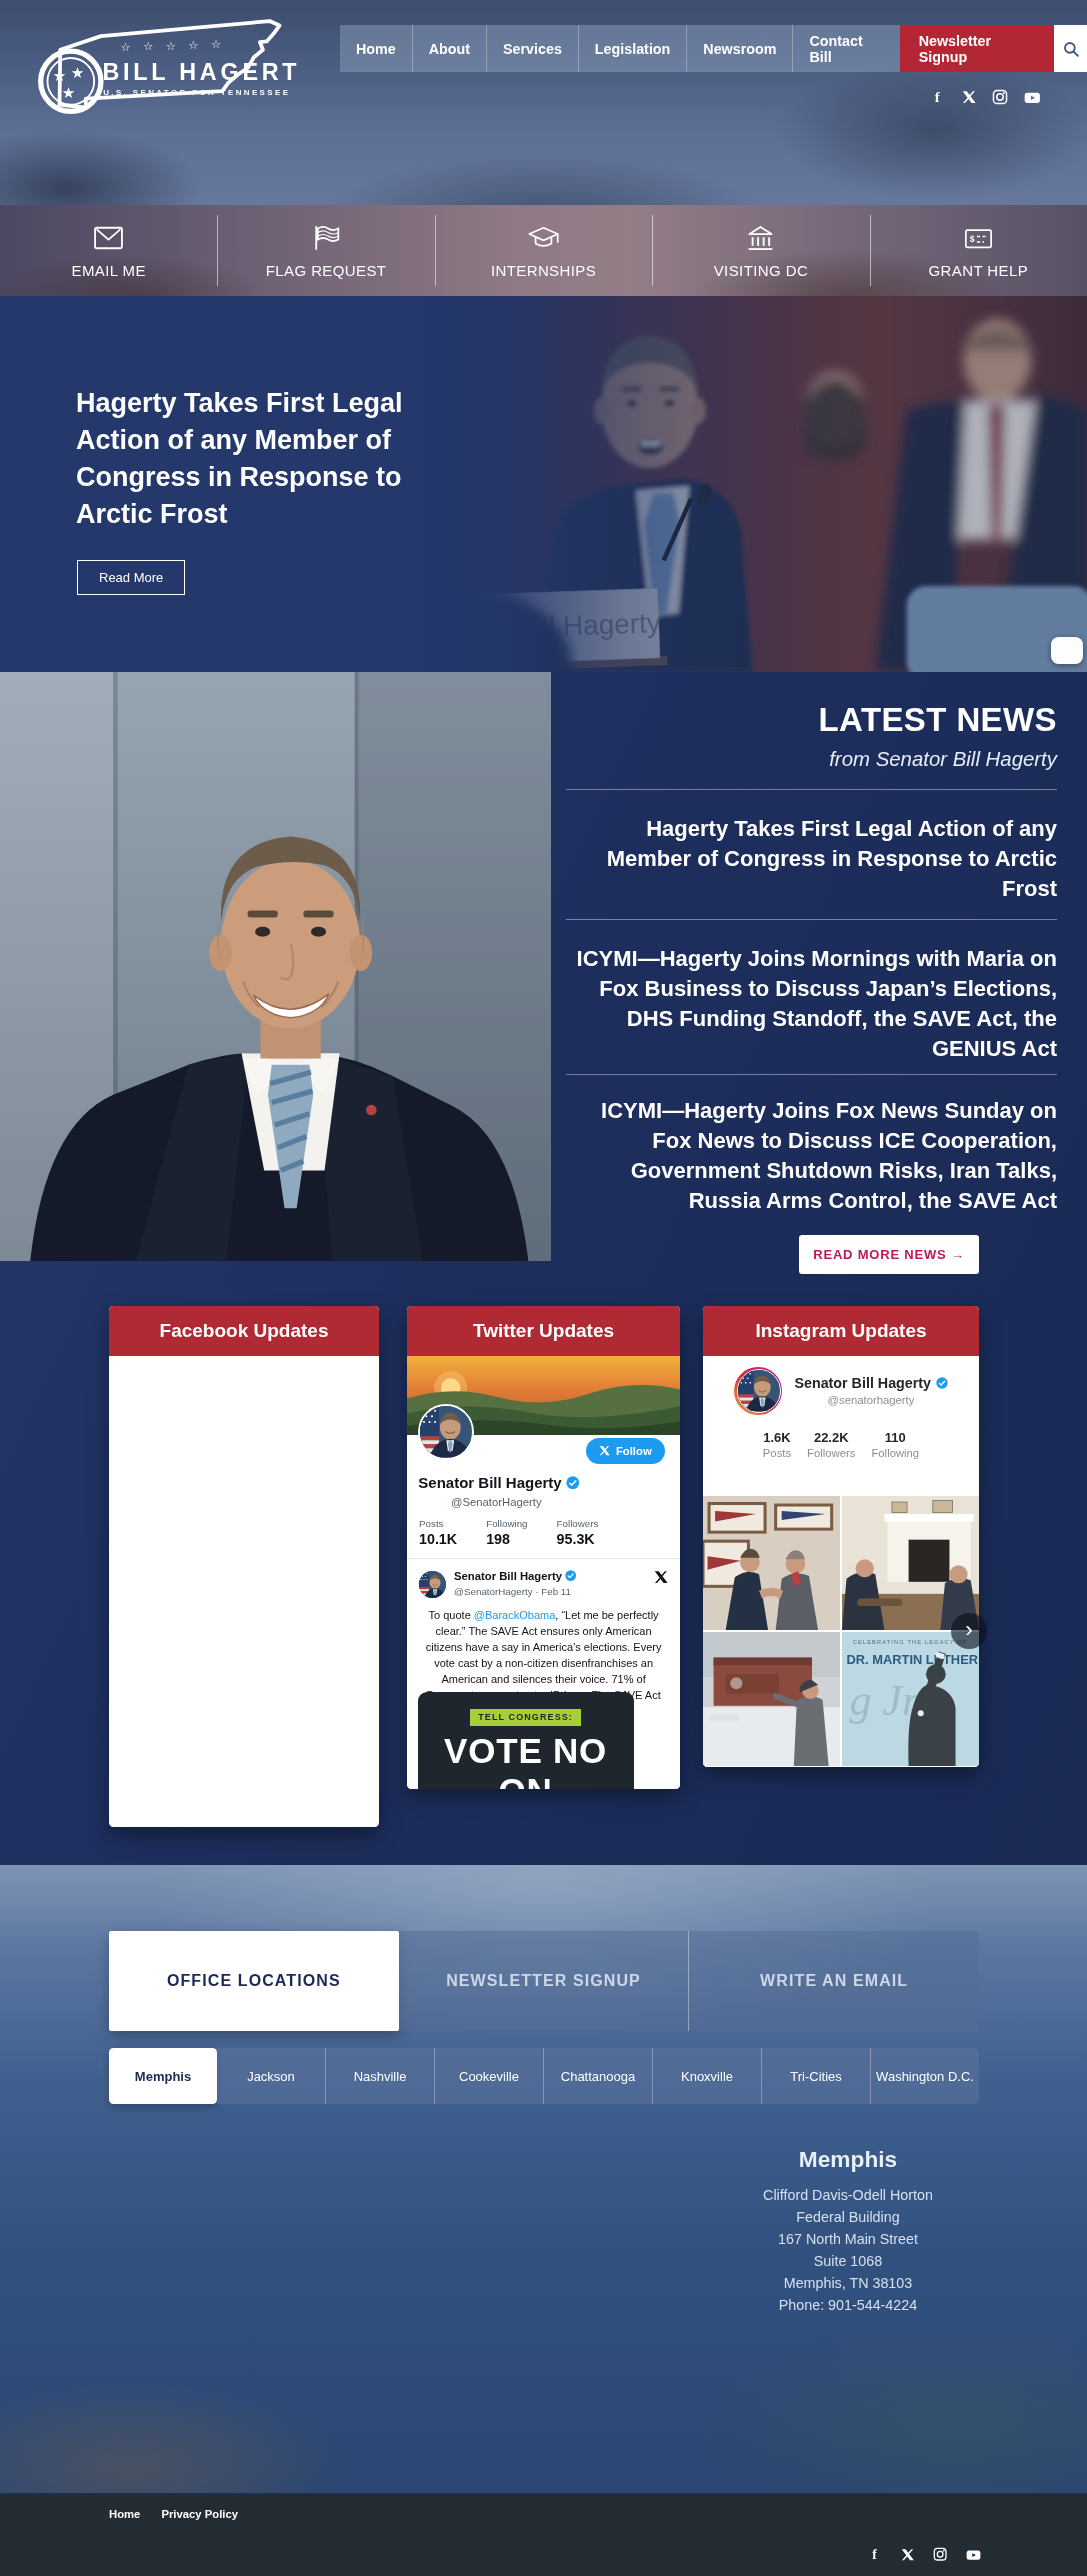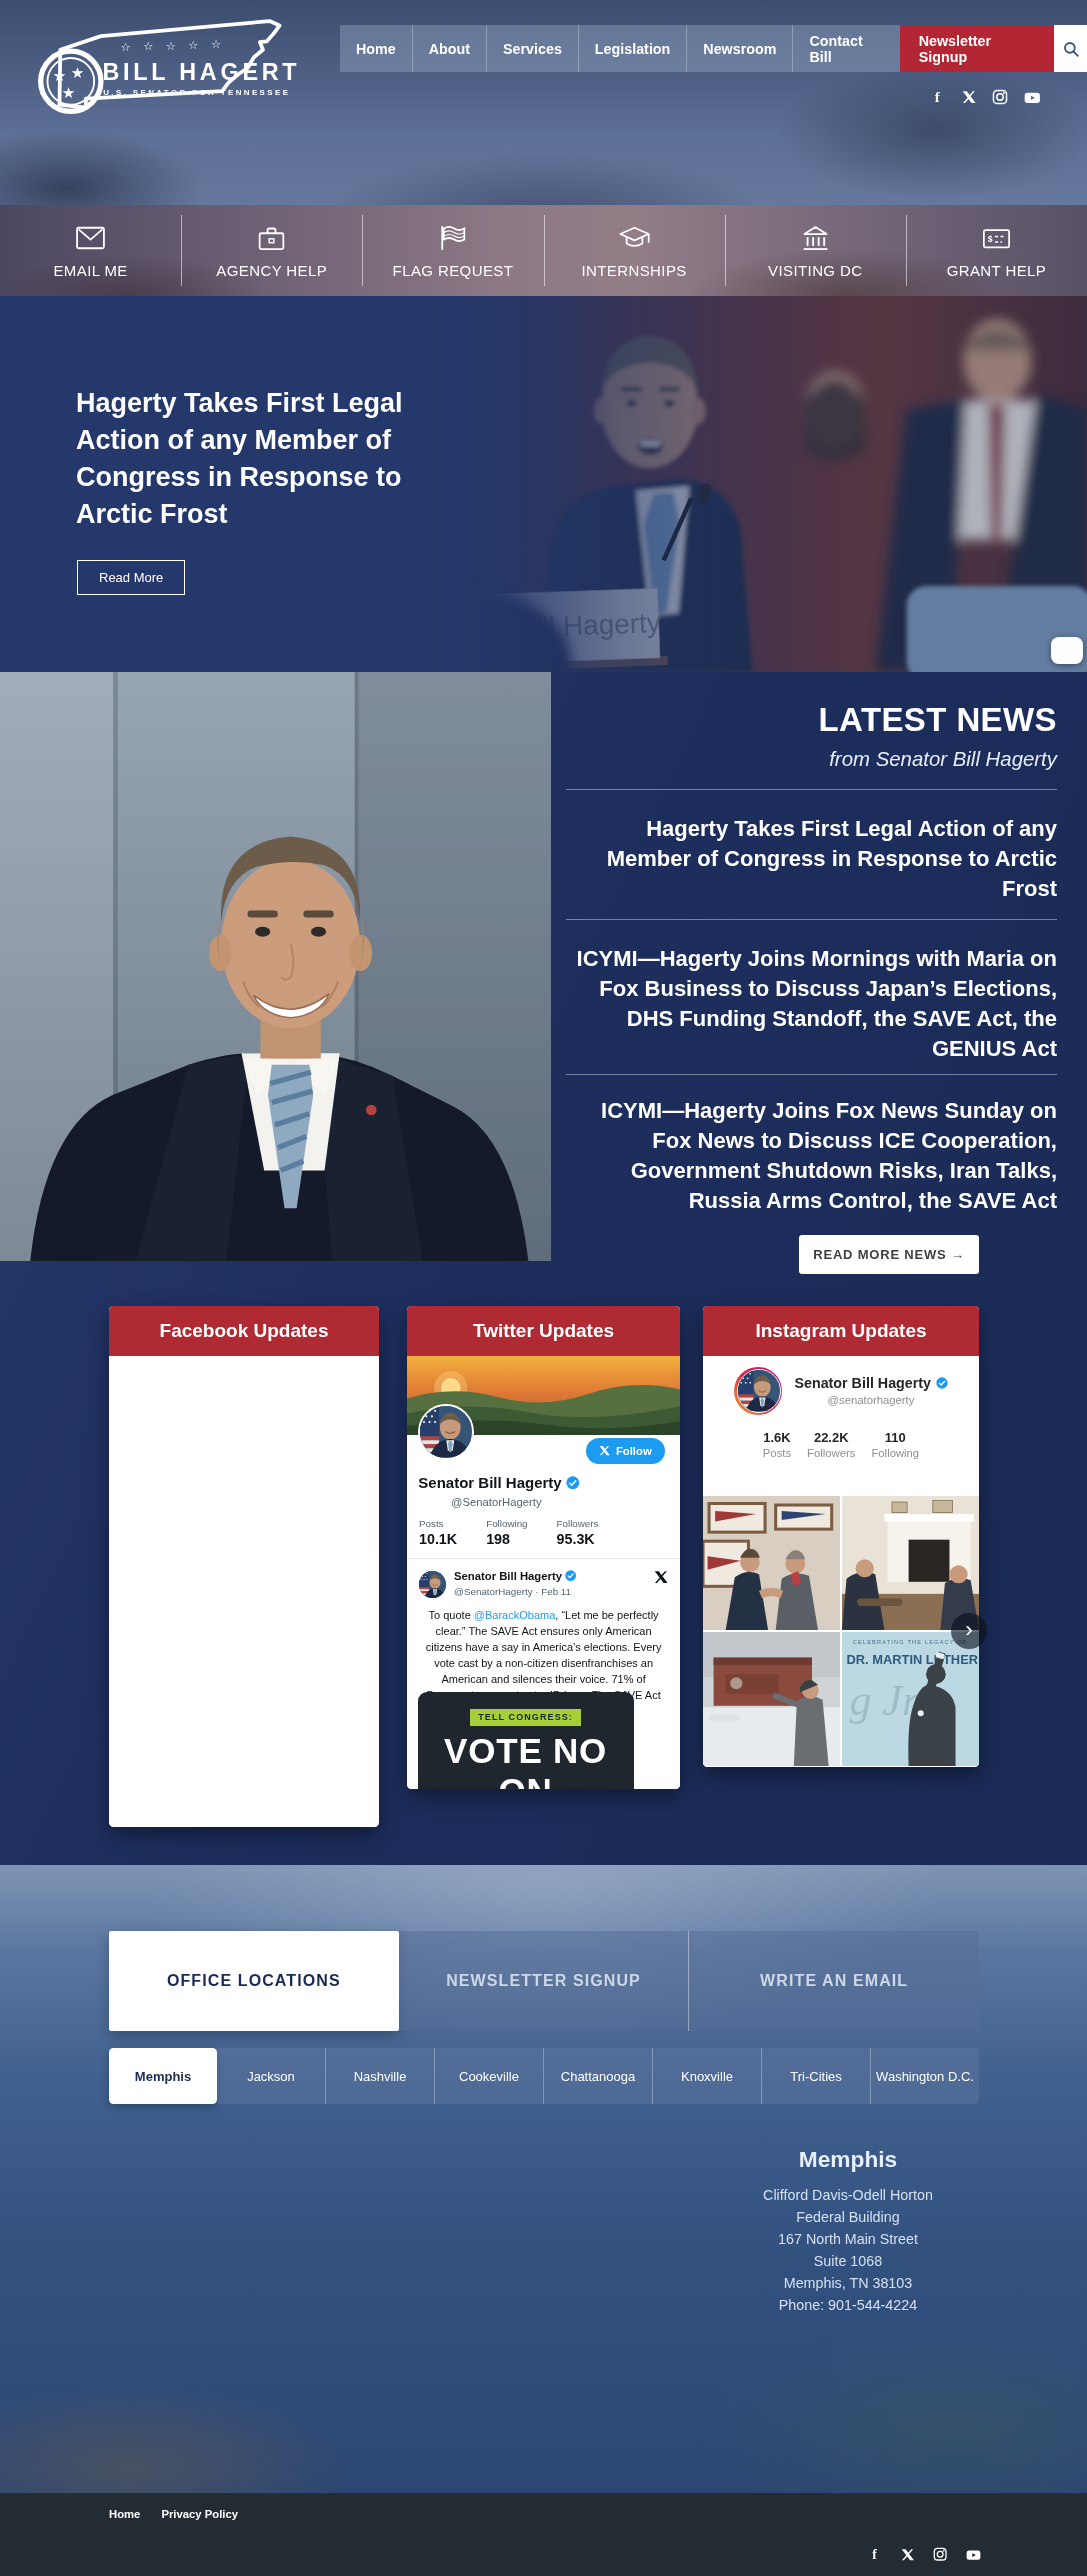--- a/index.html
+++ b/index.html
@@ -52,21 +52,21 @@
 
   
   .news-social { position:absolute; top:672px; left:0; width:1087px; height:1193px;
     background:linear-gradient(115deg,#26386c 0%, #1d2e5d 45%, #1a2a55 100%); }
   .portrait { position:absolute; left:0; top:0; width:551px; height:589px; }
   .news-col { position:absolute; left:566px; top:0; width:491px; height:612px; color:#fff; }
   .news-title { position:absolute; top:29px; right:0; font-size:33px; font-weight:bold; letter-spacing:0.4px; }
   .news-sub { position:absolute; top:76px; right:0; font-size:20.4px; font-style:italic; color:#e8eef8; }
   .news-hr { position:absolute; left:0; right:0; height:0.8px; background:rgba(255,255,255,.4); }
   .news-item { position:absolute; right:0; width:491px; text-align:right; font-size:22px; line-height:30px; font-weight:bold; color:#fff; cursor:pointer; }
-  .news-more { position:absolute; left:233px; top:563px; width:180px; height:39px; background:#fff; color:#404040;
+  .news-more { position:absolute; left:233px; top:563px; width:180px; height:39px; background:#fff; color:#be185d;
     font-size:13px; font-weight:bold; letter-spacing:0.8px; border:none; border-radius:3px; cursor:pointer; }
 
   
   .card { position:absolute; top:634px; background:#fff; border-radius:4.5px; overflow:hidden; box-shadow:0 9px 21px rgba(0,0,0,.38); }
   .card-head { height:50px; background:#b02a33; color:#fff; font-size:19px; font-weight:bold; display:flex; align-items:center; justify-content:center; }
   .card-fb { left:109px; width:270px; height:521px; }
   .card-tw { left:407px; width:273px; height:483px; }
   .card-ig { left:703px; width:276px; height:461px; }
   .card-body { position:relative; background:#fff; }
 
@@ -245,28 +245,20 @@
     </div>
   </div>
 
   <div class="services">
     <div class="service">
       <svg width="33" height="30" viewBox="0 0 40 38">
         <rect x="3" y="6" width="34" height="26" rx="2" fill="none" stroke="#fff" stroke-width="2.3"></rect>
         <path d="M5 8 L20 21 L35 8" fill="none" stroke="#fff" stroke-width="2.3" stroke-linejoin="round"></path>
       </svg>
       <span class="service-label">EMAIL ME</span>
-    </div>
-    <div class="service">
-      <svg width="33" height="30" viewBox="0 0 40 38">
-        <rect x="5" y="13" width="30" height="20" rx="2" fill="none" stroke="#fff" stroke-width="2.3"></rect>
-        <path d="M15 13 V9 a2 2 0 0 1 2-2 h6 a2 2 0 0 1 2 2 v4" fill="none" stroke="#fff" stroke-width="2.3"></path>
-        <rect x="17" y="20" width="6" height="5" fill="none" stroke="#fff" stroke-width="1.8"></rect>
-      </svg>
-      <span class="service-label">AGENCY HELP</span>
     </div>
     <div class="service">
       <svg width="33" height="30" viewBox="0 0 40 38">
         <line x1="7" y1="4" x2="7" y2="34" stroke="#fff" stroke-width="2.3"></line>
         <path d="M9 7 Q16 3 22 7 T35 7 L35 21 Q28 25 22 21 T9 21 Z" fill="none" stroke="#fff" stroke-width="2.2"></path>
         <path d="M9 12 Q16 8 22 12 T35 12" fill="none" stroke="#fff" stroke-width="1.4"></path>
         <path d="M9 16.5 Q16 12.5 22 16.5 T35 16.5" fill="none" stroke="#fff" stroke-width="1.4"></path>
       </svg>
       <span class="service-label">FLAG REQUEST</span>
     </div>

